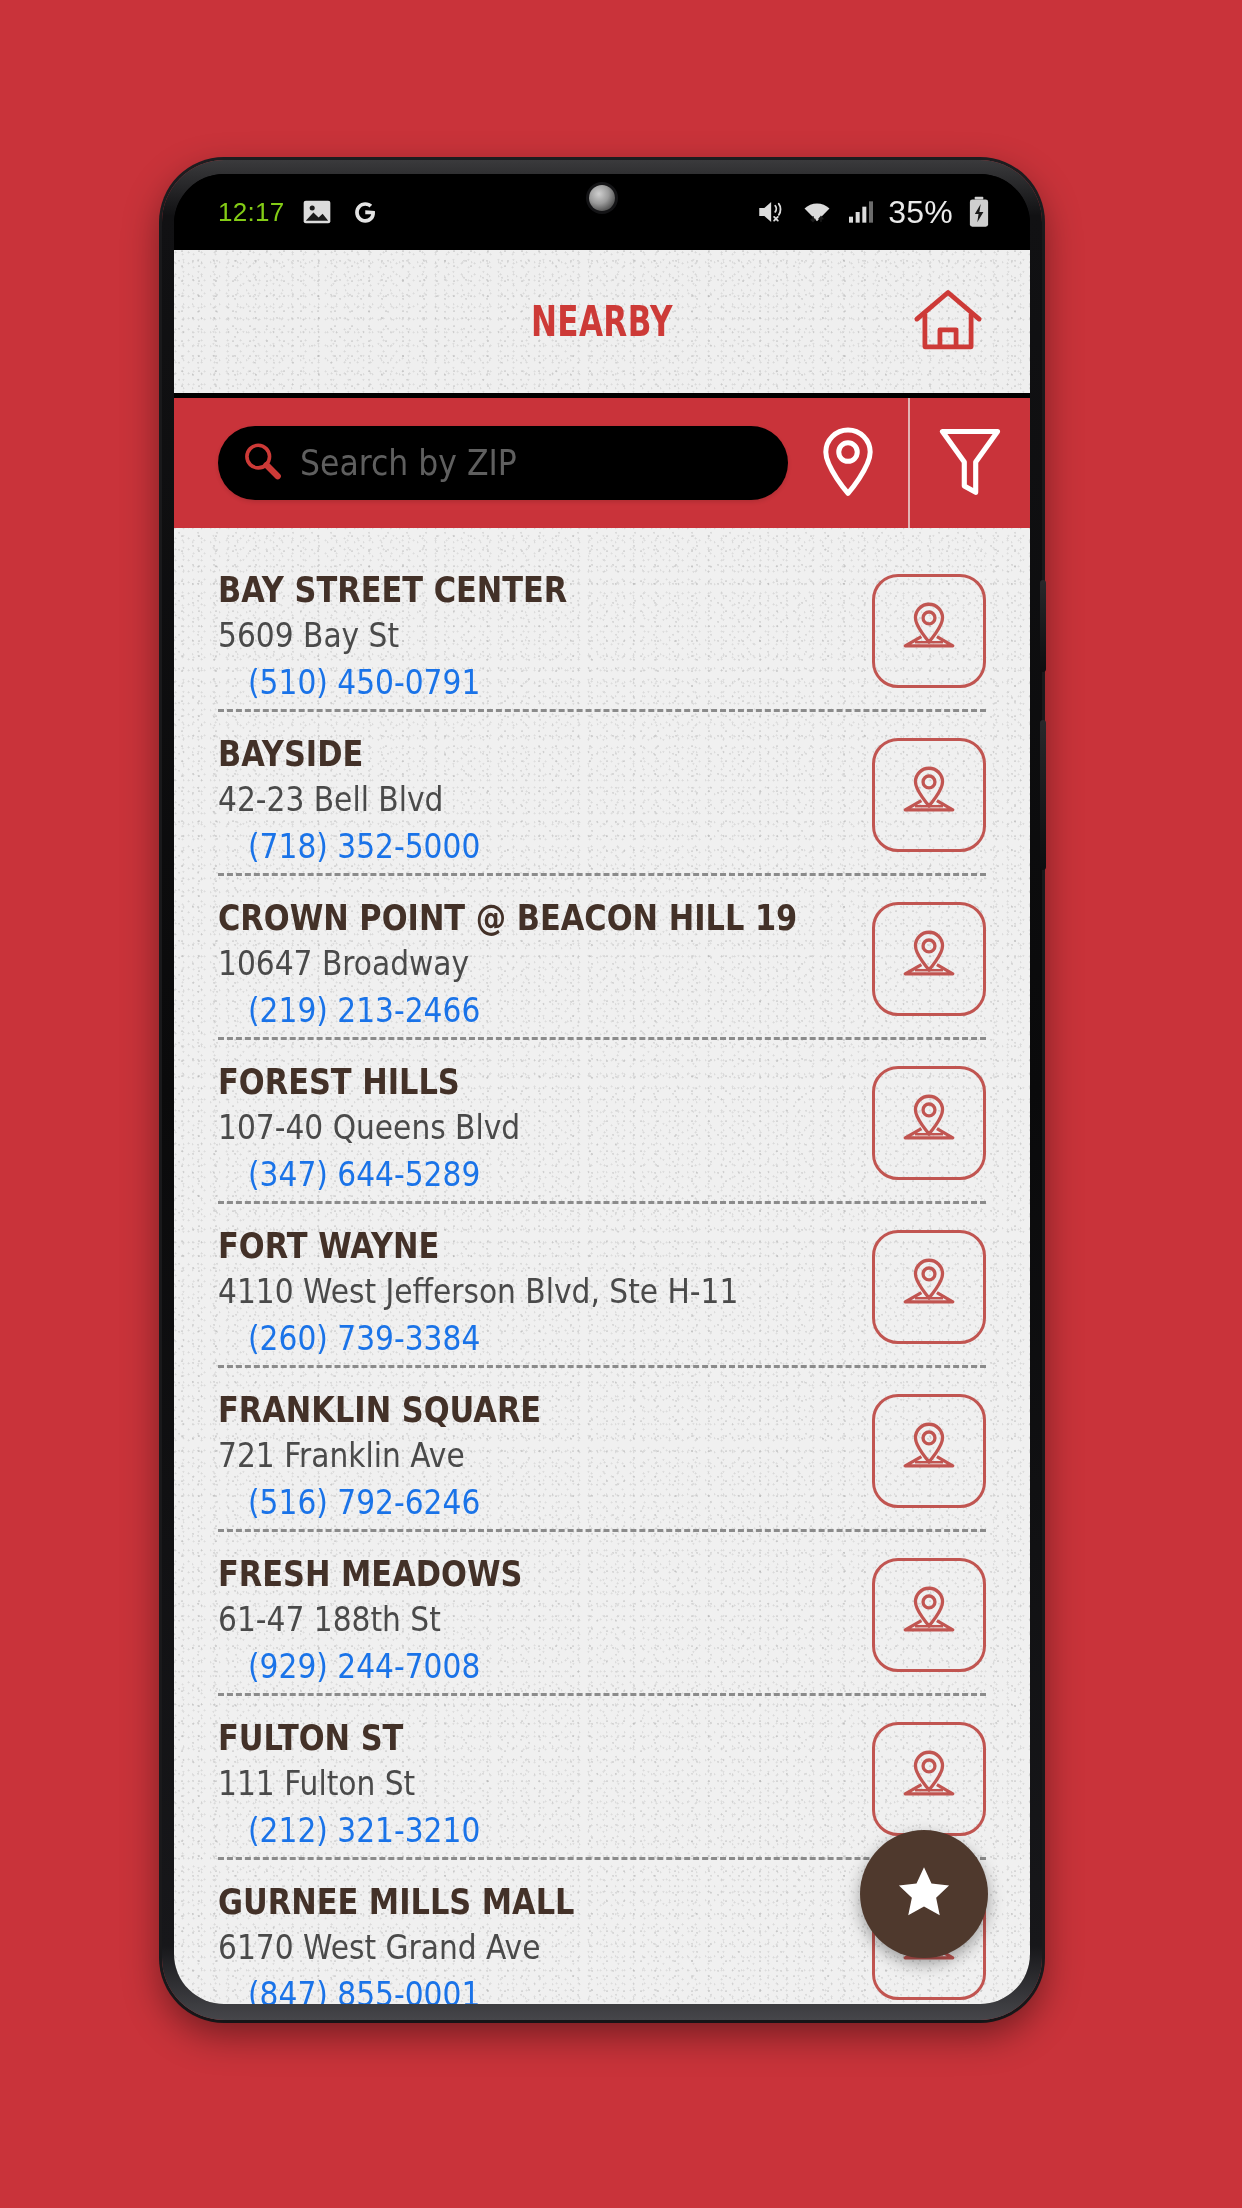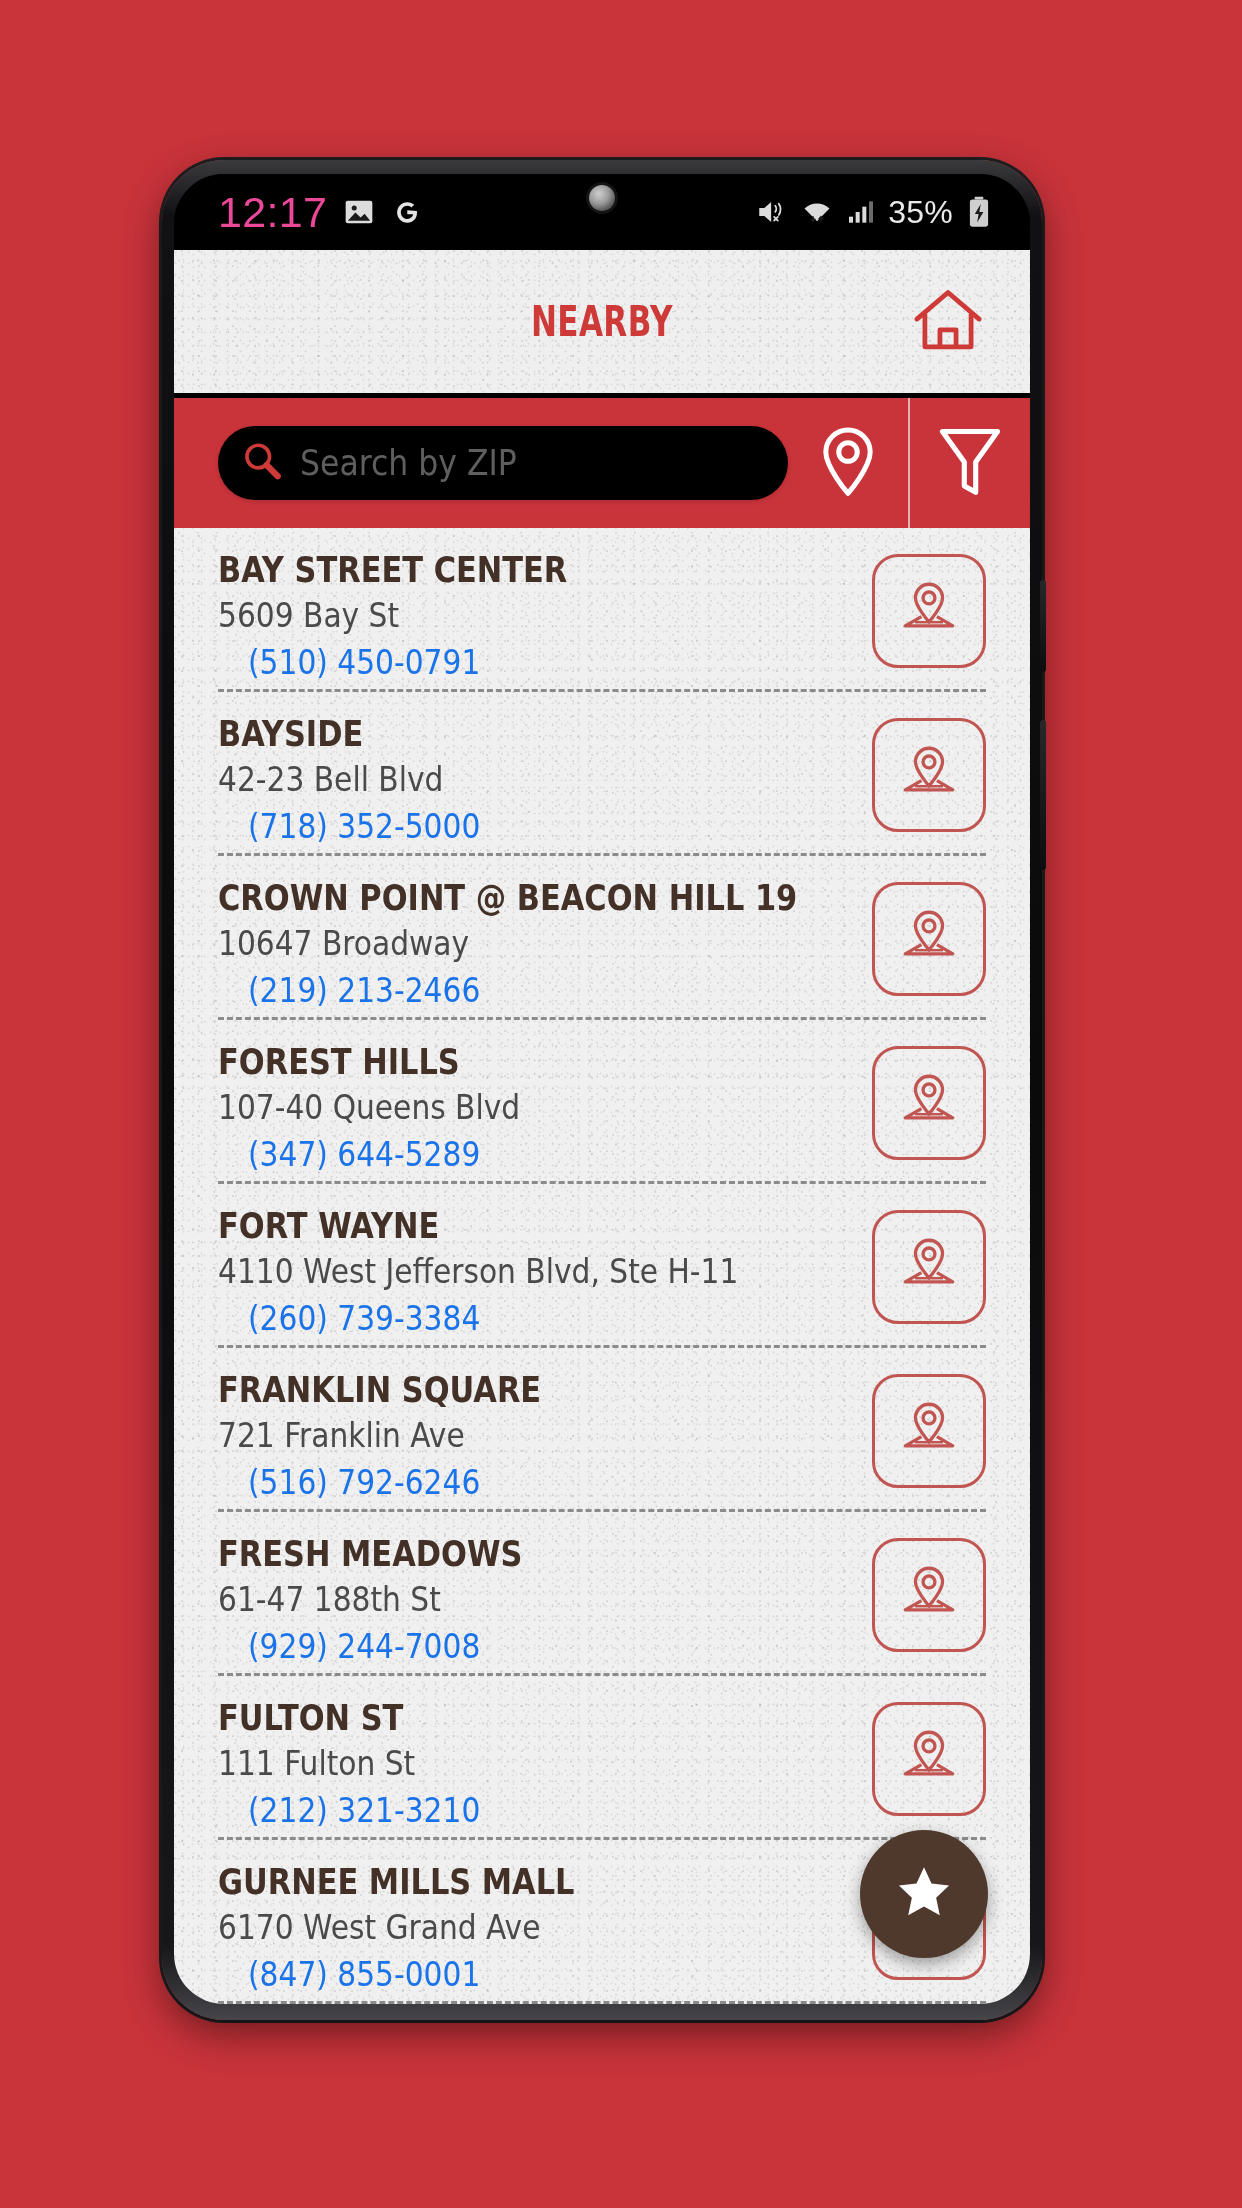--- a/index.html
+++ b/index.html
@@ -52,23 +52,23 @@
     height: 76px;
     background: #000;
     display: flex;
     align-items: center;
     padding: 0 36px 0 44px;
     color: #e8e8e8;
     z-index: 20;
   }
   .sb-left { display: flex; align-items: center; gap: 16px; flex: 0 0 auto; }
   .sb-time {
-    font-size: 43px;
+    font-size: 26px;
     letter-spacing: 0.3px;
-    color: #ec4899;
+    color: #84cc16;
   }
   .sb-spacer { flex: 1 1 auto; }
   .sb-right { display: flex; align-items: center; gap: 11px; flex: 0 0 auto; }
   .sb-batt-text { font-size: 32px; color: #eaeaea; letter-spacing: 0.2px; }
   .sb-ico { display: inline-flex; align-items: center; }
 
   
   .notch {
     position: absolute;
     left: 50%;
@@ -196,20 +196,21 @@
     border-left: 2px solid #e3b3b3;
     flex: 0 0 auto;
   }
 
   
   .list {
     position: relative;
     height: calc(100% - 148px - 130px);
     overflow: hidden;
     z-index: 2;
+    margin-top: 20px;
   }
   .store {
     position: relative;
     display: flex;
     align-items: flex-start;
     padding: 22px 44px 0 44px;
     min-height: 161px;
   }
   .store-info { flex: 1 1 auto; min-width: 0; padding-right: 10px; }
   .store-name {

